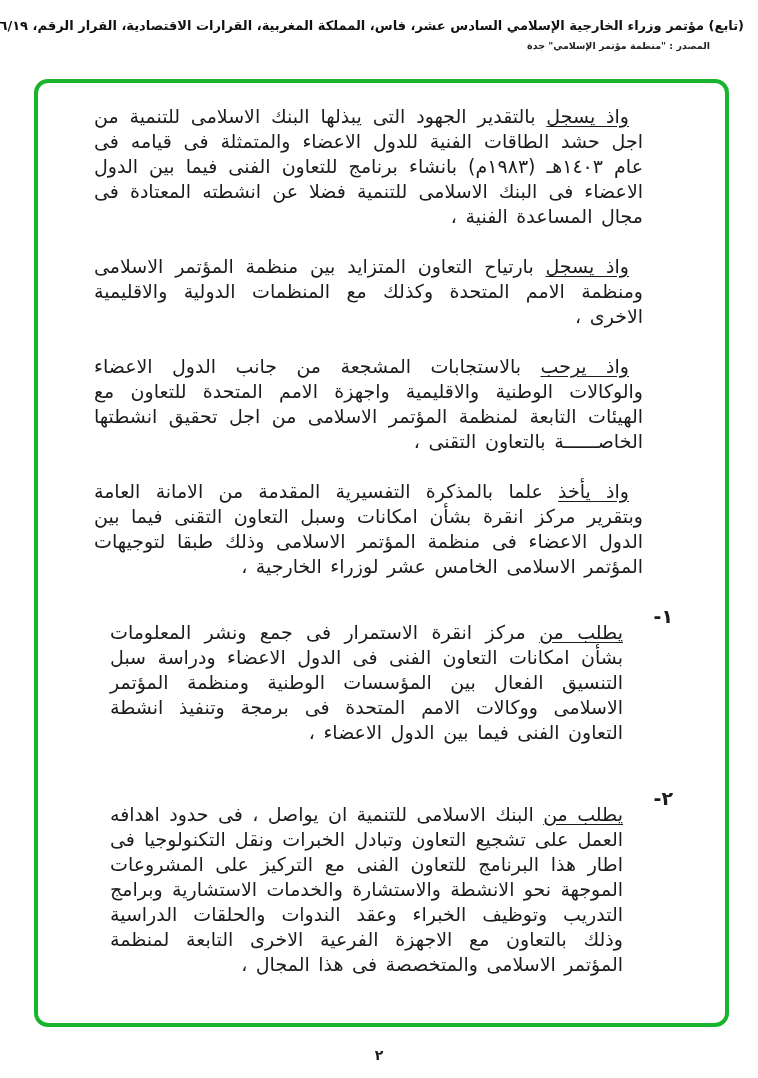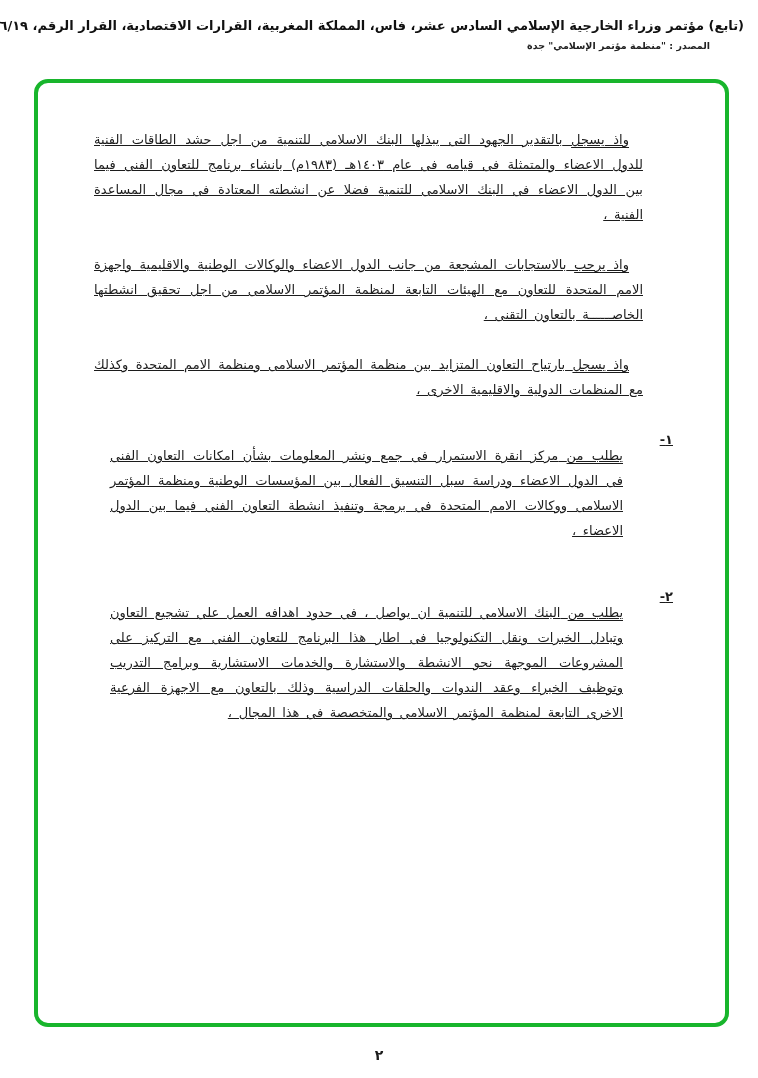--- a/index.html
+++ b/index.html
@@ -41,24 +41,23 @@
     top: 79px;
     bottom: 51px;
     border: 4px solid var(--frame-green, #18b52c);
     border-radius: 14px;
     background: #ffffff;
     overflow: hidden;
   }
   .content {
     position: absolute;
     inset: 0;
-    padding: 44px 52px 10px 56px;
-    font-size: 13px;
+    padding: 21px 52px 10px 56px;
+    font-size: 19px;
     line-height: 25px;
-    text-decoration: underline;
   }
   .para {
     margin: 0 30px 25px 0;
     text-align: justify;
     text-indent: 14px;
     word-spacing: 2.5px;
   }
   .lead {
     text-decoration: underline;
     text-underline-offset: 3px;
@@ -102,29 +101,33 @@
 
   <div class="green-frame">
     <div class="content">
 
       <p class="para">
         <span class="lead">واذ يسجل</span>
         <span class="rest">بالتقدير الجهود التى يبذلها البنك الاسلامى للتنمية من اجل حشد الطاقات الفنية للدول الاعضاء والمتمثلة فى قيامه فى عام ١٤٠٣هـ (١٩٨٣م) بانشاء برنامج للتعاون الفنى فيما بين الدول الاعضاء فى البنك الاسلامى للتنمية فضلا عن انشطته المعتادة فى مجال المساعدة الفنية ،</span>
       </p>
 
       <p class="para">
+        <span class="lead">واذ يسجل</span>
+        <span class="rest">بارتياح التعاون المتزايد بين منظمة المؤتمر الاسلامى ومنظمة الامم المتحدة وكذلك مع المنظمات الدولية والاقليمية الاخرى ،</span>
+      </p>
+
+      <p class="para">
         <span class="lead">واذ يرحب</span>
         <span class="rest">بالاستجابات المشجعة من جانب الدول الاعضاء والوكالات الوطنية والاقليمية واجهزة الامم المتحدة للتعاون مع الهيئات التابعة لمنظمة المؤتمر الاسلامى من اجل تحقيق انشطتها الخاصــــــة بالتعاون التقنى ،</span>
       </p>
 
       <p class="para">
-        <span class="lead">واذ يسجل</span>
-        <span class="rest">بارتياح التعاون المتزايد بين منظمة المؤتمر الاسلامى ومنظمة الامم المتحدة وكذلك مع المنظمات الدولية والاقليمية الاخرى ،</span>
+        <span class="lead">واذ يأخذ</span>
+        <span class="rest">علما بالمذكرة التفسيرية المقدمة من الامانة العامة وبتقرير مركز انقرة بشأن امكانات وسبل التعاون التقنى فيما بين الدول الاعضاء فى منظمة المؤتمر الاسلامى وذلك طبقا لتوجيهات المؤتمر الاسلامى الخامس عشر لوزراء الخارجية ،</span>
       </p>
-
 
       <div class="item">
         <span class="item-number">١-</span>
         <p class="item-para">
           <span class="lead">يطلب من</span>
           <span class="rest">مركز انقرة الاستمرار فى جمع ونشر المعلومات بشأن امكانات التعاون الفنى فى الدول الاعضاء ودراسة سبل التنسيق الفعال بين المؤسسات الوطنية ومنظمة المؤتمر الاسلامى ووكالات الامم المتحدة فى برمجة وتنفيذ انشطة التعاون الفنى فيما بين الدول الاعضاء ،</span>
         </p>
       </div>
 
       <div class="item">

